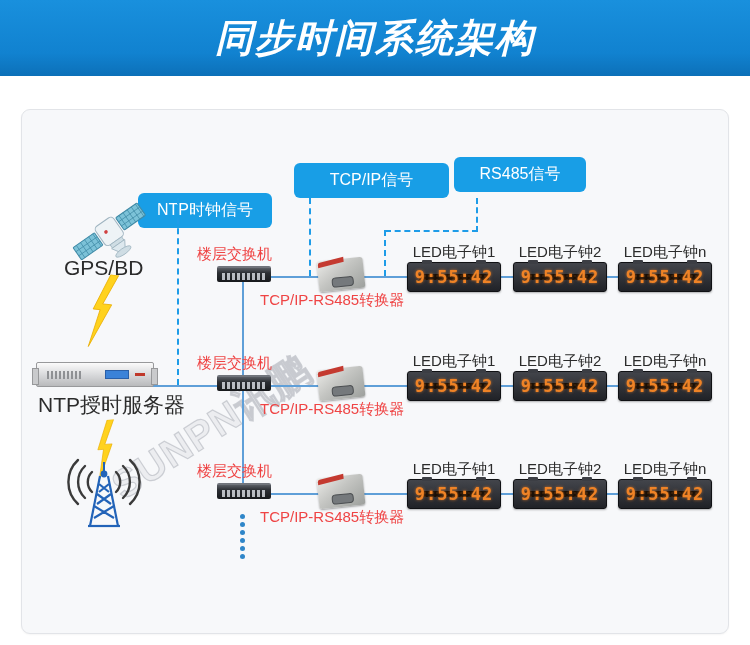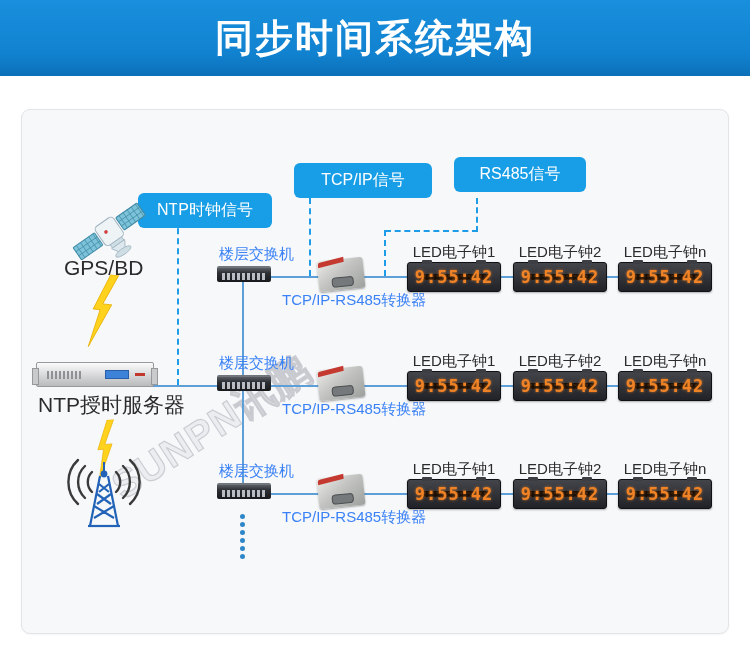--- a/index.html
+++ b/index.html
@@ -2,33 +2,33 @@
 <html><head>
 <meta charset="utf-8">
 <style>
   * { margin:0; padding:0; box-sizing:border-box; }
   html,body { background:#ffffff; font-family:"Liberation Sans","DejaVu Sans",sans-serif; }
   .stage { position:relative; width:750px; height:645px; background:#fff; overflow:hidden; }
 
   
   .banner { position:absolute; left:0; top:0; width:750px; height:76px;
     background:linear-gradient(180deg,#1990dd 0%,#1182d0 70%,#0c70b8 100%);
-    display:flex; align-items:center; justify-content:center; }
+    display:flex; align-items:center; justify-content:center;font-style:italic; }
   .banner h1 { color:#fff; font-size:38px; font-weight:700; letter-spacing:2px; }
 
   
   .card { position:absolute; left:21px; top:109px; width:708px; height:525px;
     background:#f7f8fa; border:1px solid #e2e4e8; border-radius:9px;
     box-shadow:0 1px 2px rgba(0,0,0,.04); }
 
   
   .sig-box { position:absolute; height:35px; background:#189ee6; border-radius:6px;
     color:#fff; font-size:16px; display:flex; align-items:center; justify-content:center; }
   .sig-1 { left:138px; top:163px; width:134px;margin-top:30px; }
-  .sig-2 { left:294px; top:163px; width:138px; }
+  .sig-2 { left:294px; top:163px; width:155px; }
   .sig-3 { left:454px; top:157px; width:132px; }
 
   
   .dash-v { position:absolute; width:0; border-left:2px dashed #1e9ce8; }
   .dash-h { position:absolute; height:0; border-top:2px dashed #1e9ce8; }
   .dv1 { left:177px; top:198px; height:187px; }
   .dv2 { left:309px; top:198px; height:78px; }
   .dv3 { left:476px; top:198px; height:34px; }
   .dh3 { left:385px; top:230px; width:93px; }
   .dv3b{ left:384px; top:230px; height:46px; }
@@ -64,21 +64,21 @@
   .server .vents { position:absolute; left:10px; top:8px; width:34px; height:8px;
     background:repeating-linear-gradient(90deg,#8f9194 0 2px,transparent 2px 4px); }
   .server .scr { position:absolute; left:68px; top:7px; width:24px; height:9px;
     background:#3b82d8; border:1px solid #2a5fa8; }
   .server .led { position:absolute; right:8px; top:10px; width:10px; height:3px; background:#c0392b; }
 
   .tower { position:absolute; left:66px; top:458px; }
 
   
   .device-row { position:absolute; left:0; width:750px; height:80px; }
-  .row-label { position:absolute; color:#3b82f6; font-size:15px; white-space:nowrap;margin-left:22px; }
+  .row-label { position:absolute; color:#ef4444; font-size:15px; white-space:nowrap; }
   .switch-label { left:197px; top:2px; }
   .conv-label   { left:260px; top:48px; }
 
   .switch { position:absolute; left:217px; top:23px; width:54px; height:16px; border-radius:2px;
     background:linear-gradient(180deg,#5a5e64 0%,#2c2f34 35%,#17191c 100%);
     border-top:2px solid #71757c; }
   .switch .ports { position:absolute; left:5px; right:5px; top:5px; height:7px; opacity:.85;
     background:repeating-linear-gradient(90deg,#d4d8de 0 3px,transparent 3px 5px); }
 
   .conv { position:absolute; left:318px; top:16px; width:46px; height:31px; border-radius:3px;

